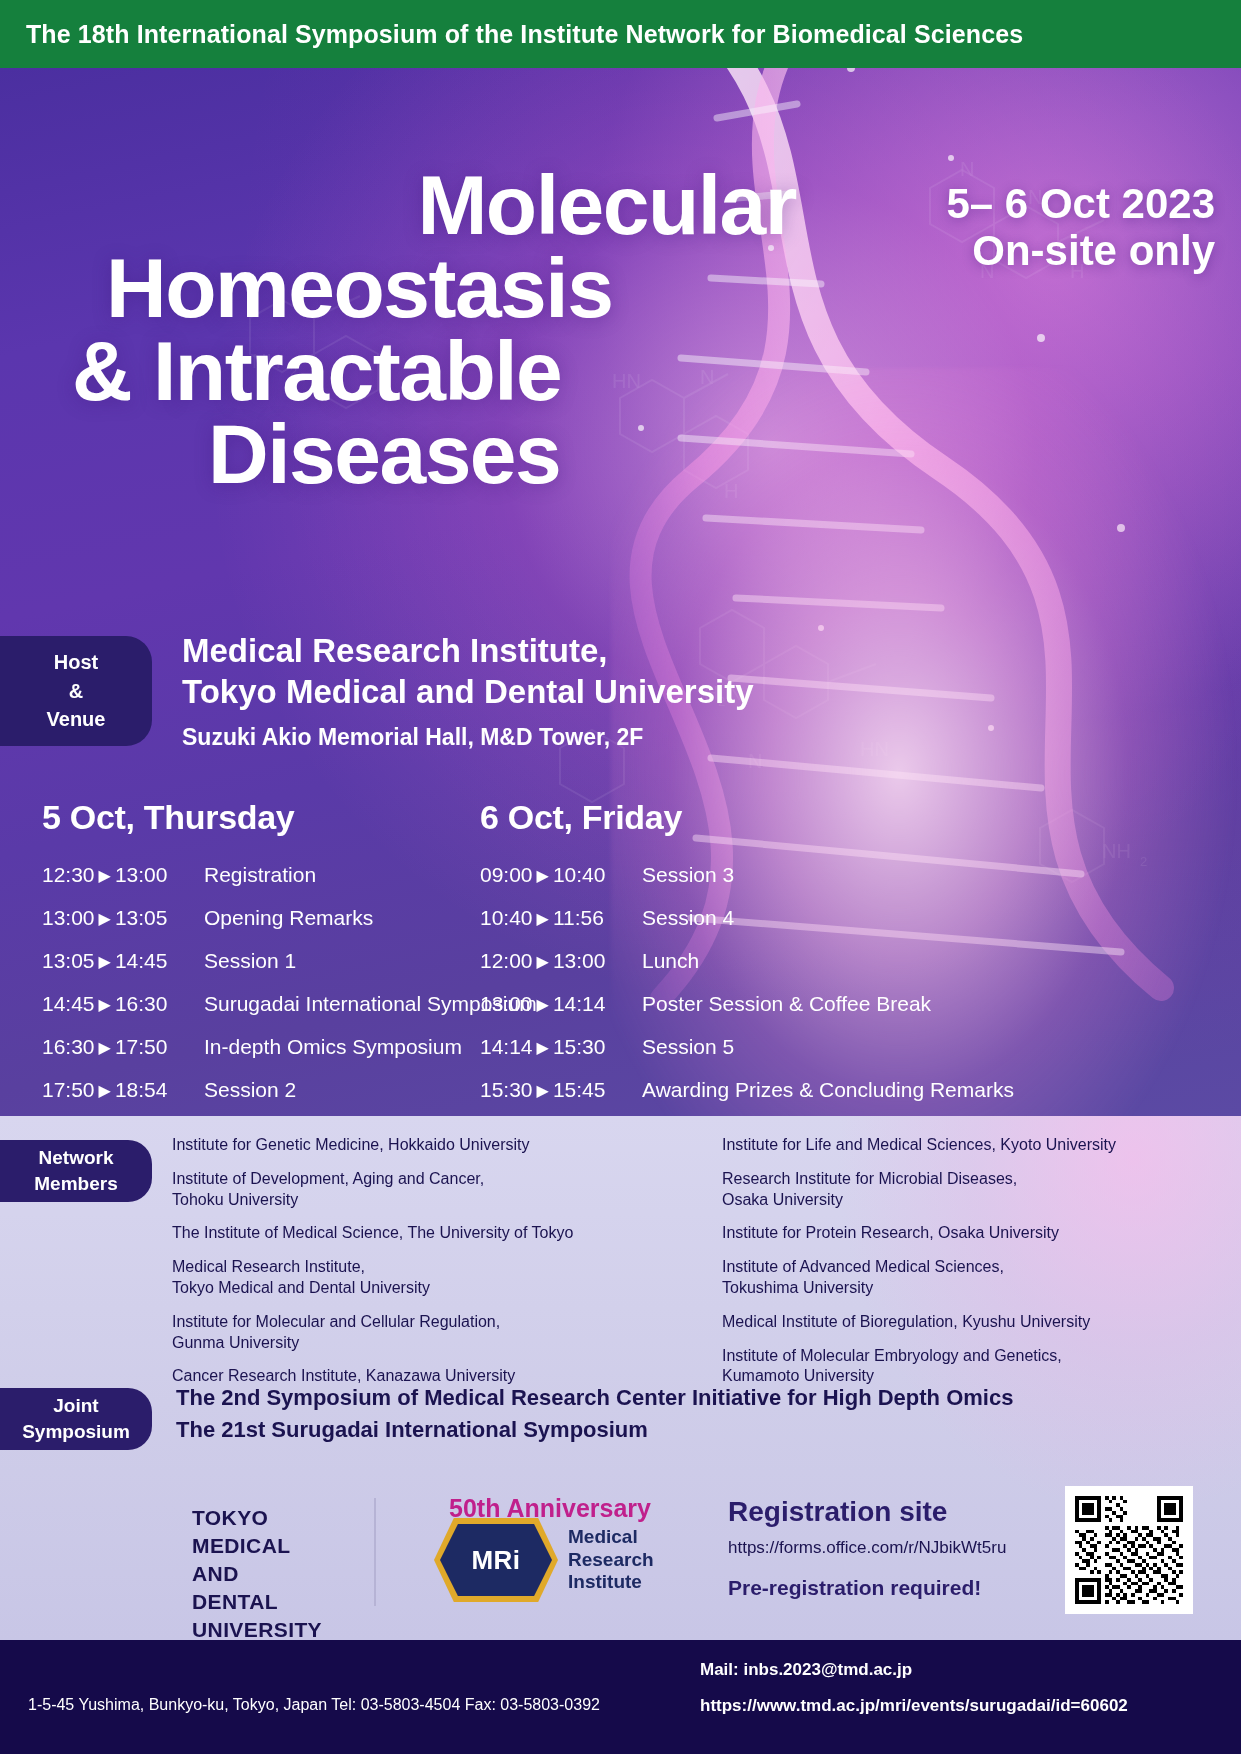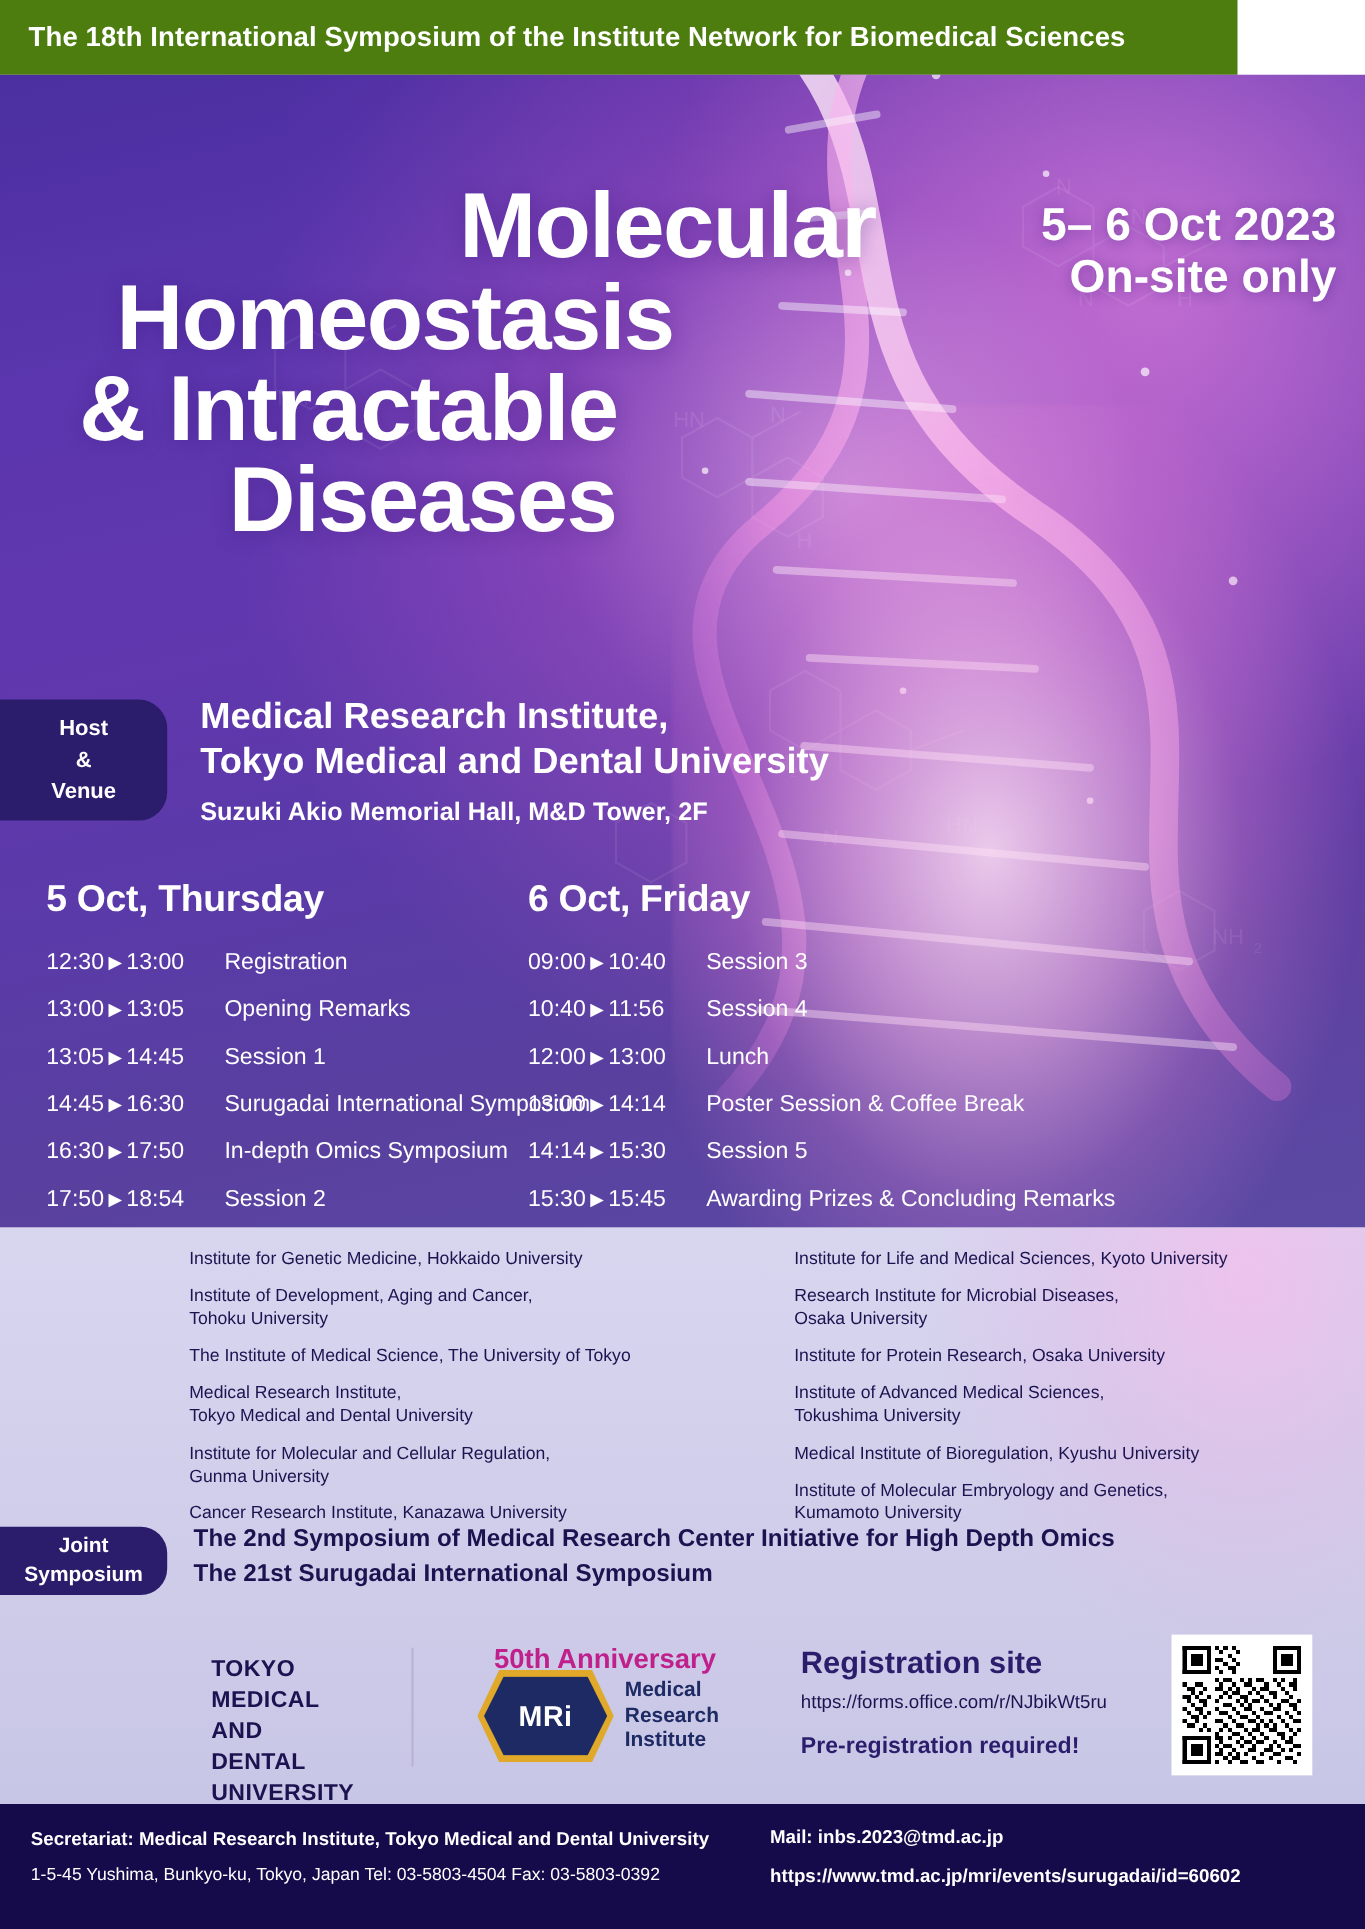--- a/index.html
+++ b/index.html
@@ -9,22 +9,22 @@
     background:#ffffff;
     overflow:hidden;
   }
   .poster{
     position:relative;
     width:1241px;height:1754px;
     overflow:hidden;
   }
   
   .topbar{
-    position:absolute;left:0;top:0;width:1125px;height:68px;
-    background:#4d7c0f;
+    position:absolute;left:0;top:0;width:1241px;height:68px;
+    background:#15803d;
     display:flex;align-items:center;
   }
   .topbar .txt{
     color:#ffffff;font-size:25px;font-weight:bold;
     padding-left:26px;letter-spacing:.1px;
   }
   
   .hero{
     position:absolute;left:0;top:68px;width:1241px;height:1048px;
     background:
@@ -337,20 +337,24 @@
             <div class="time"><span>15:30</span><span class="arrow">▶</span><span>15:45</span></div>
             <div class="what">Awarding Prizes &amp; Concluding Remarks</div>
           </div>
         </div>
     </div>
   </div>
 
   <div class="lower"></div>
   <div class="lowerglow"></div>
 
+  <div class="chip chip-network">
+    <span>Network</span>
+    <span>Members</span>
+  </div>
 
   <div class="members">
     <div class="col">
         <div class="m" style="white-space: pre-line;">Institute for Genetic Medicine, Hokkaido University</div>
         <div class="m" style="white-space: pre-line;">Institute of Development, Aging and Cancer,
 Tohoku University</div>
         <div class="m" style="white-space: pre-line;">The Institute of Medical Science, The University of Tokyo</div>
         <div class="m" style="white-space: pre-line;">Medical Research Institute,
 Tokyo Medical and Dental University</div>
         <div class="m" style="white-space: pre-line;">Institute for Molecular and Cellular Regulation,
@@ -598,19 +602,18 @@
             <rect x="14" y="28" width="2" height="1"></rect>
           <rect x="18" y="28" width="2" height="1"></rect>
             <rect x="23" y="28" width="1" height="1"></rect>
             <rect x="27" y="28" width="1" height="1"></rect>
         </g>
       </svg>
     </div>
   </div>
 
   <div class="footer">
-    <div class="f1">Secretariat: Medical Research Institute, Tokyo Medical and Dental University</div>
     <div class="f2">1-5-45 Yushima, Bunkyo-ku, Tokyo, Japan Tel: 03-5803-4504  Fax: 03-5803-0392</div>
     <div class="f3">Mail: inbs.2023@tmd.ac.jp</div>
     <div class="f4">https://www.tmd.ac.jp/mri/events/surugadai/id=60602</div>
   </div>
 
 </div>
 
 </body></html>

